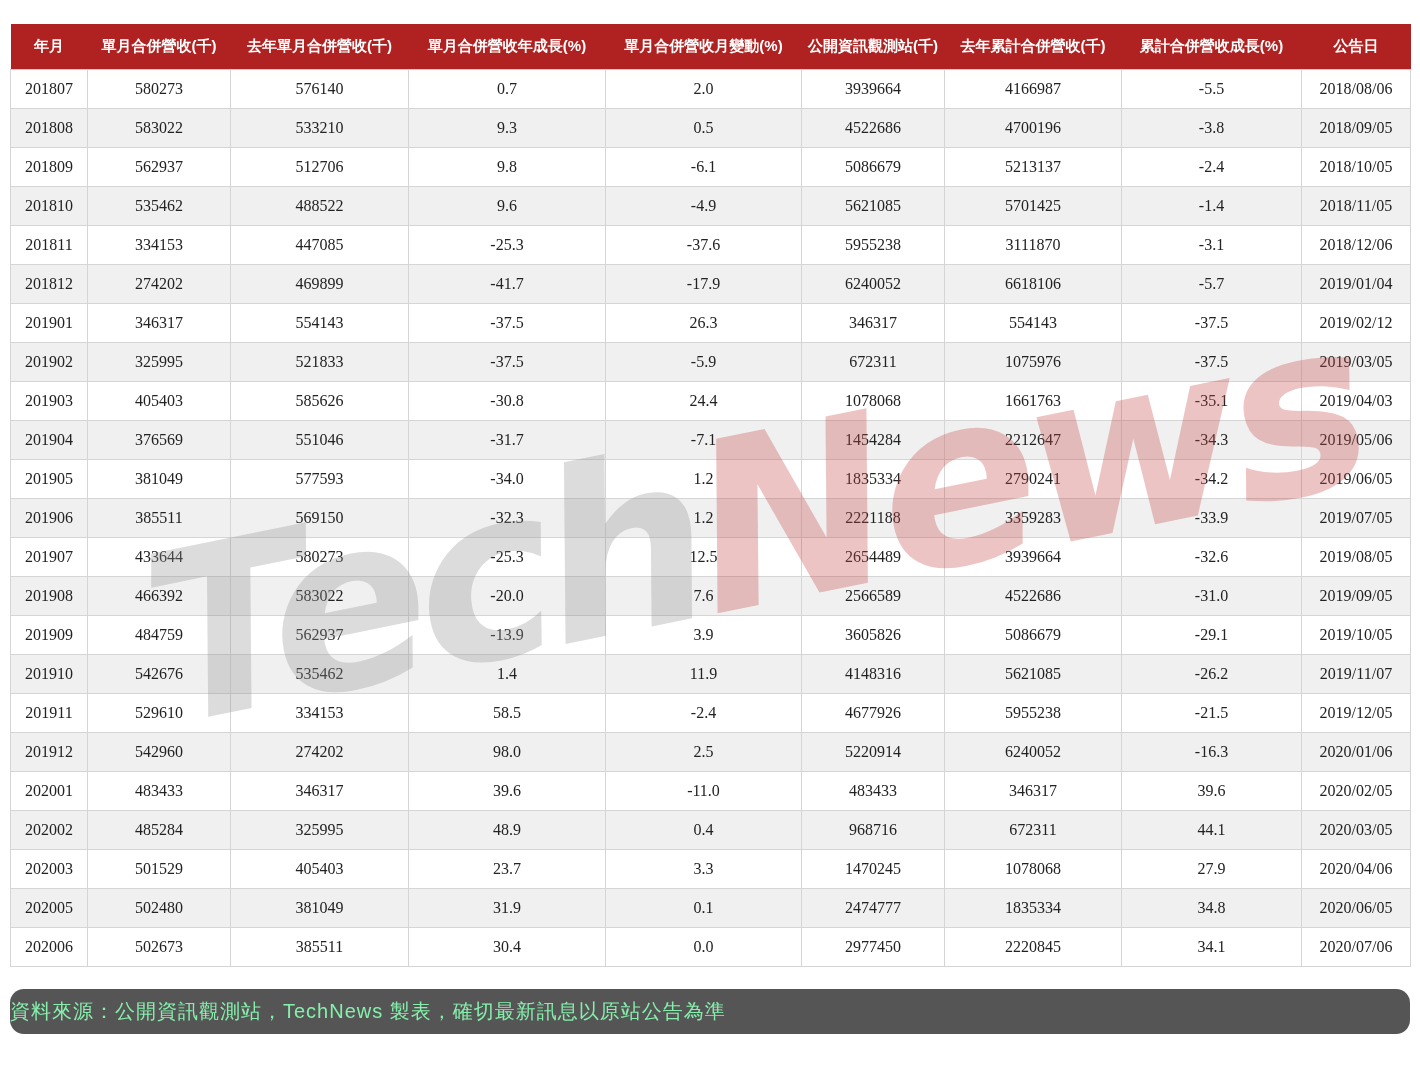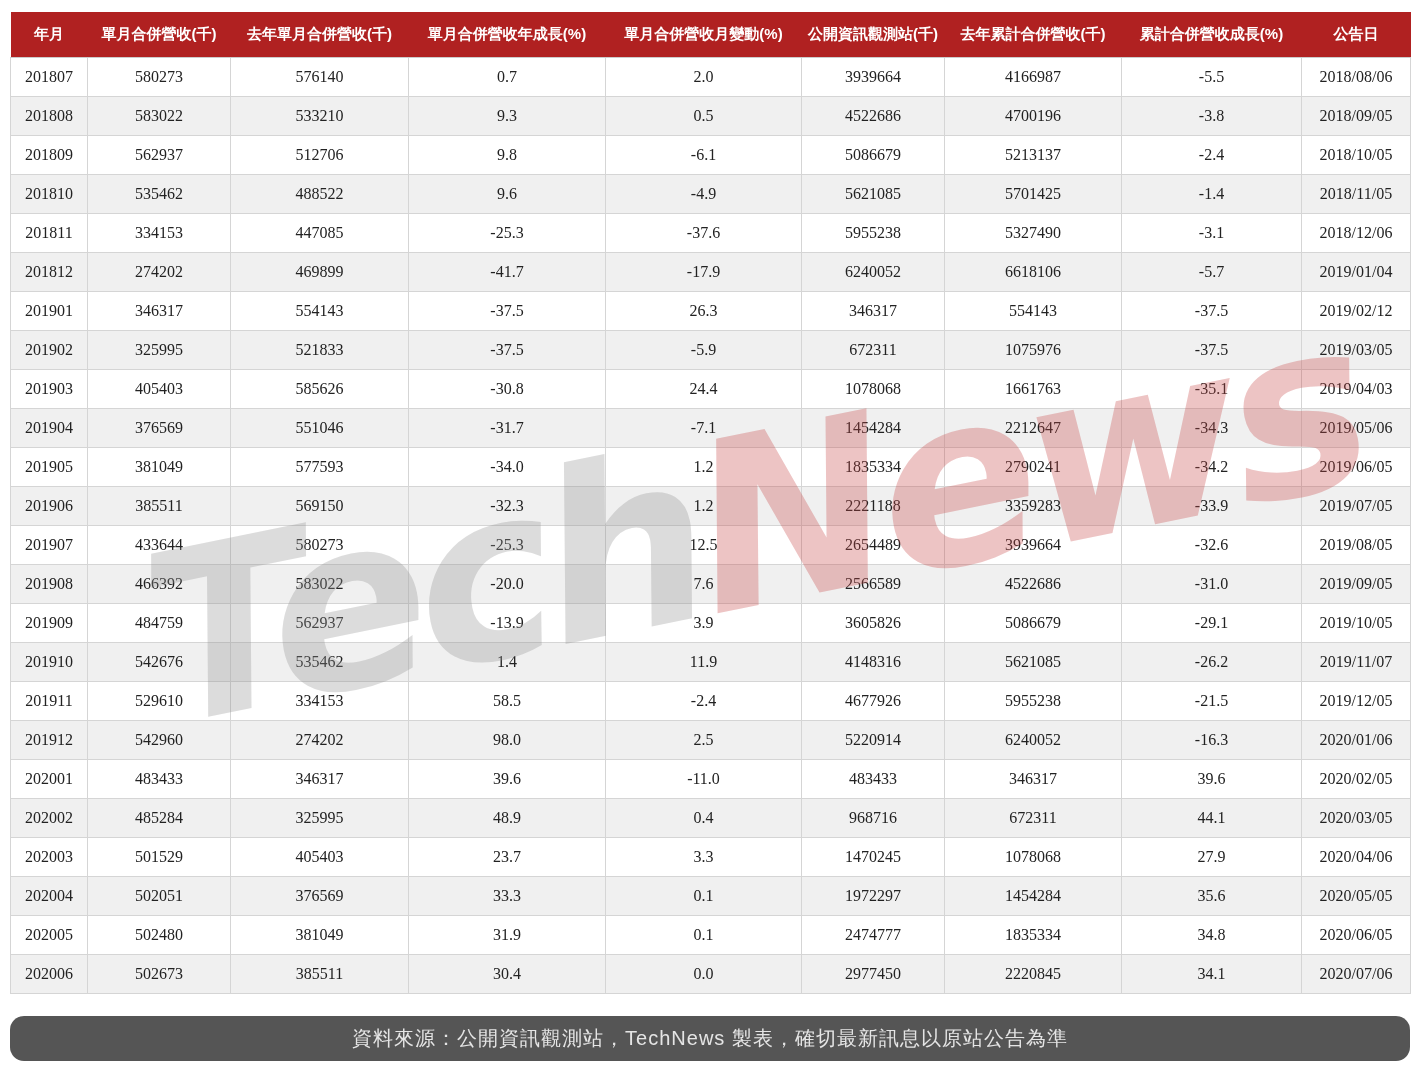--- a/index.html
+++ b/index.html
@@ -6,21 +6,21 @@
     --header-bg:#b02121;
     --row-alt:#f0f0f0;
     --border:#d5d5d5;
     --footer-bg:#555555;
     --body-text:#222222;
     --wm-gray:rgba(146,146,146,0.32);
     --wm-red:rgba(198,70,70,0.32);
   }
   *{box-sizing:border-box;}
   html,body{margin:0;padding:0;width:1420px;height:1080px;background:#ffffff;overflow:hidden;}
-  .page{position:relative;width:1420px;height:1080px;padding:12px 10px 0 10px;
+  .page{position:relative;width:1420px;height:1080px;padding:24px 10px 0 10px;
         font-family:"Liberation Sans","DejaVu Sans",sans-serif;}
   table.revenue{width:1400px;border-collapse:collapse;table-layout:fixed;}
   thead th{
     background:var(--header-bg);
     color:#ffffff;
     font-weight:bold;
     font-size:15px;
     height:45px;
     padding:0 2px;
     text-align:center;
@@ -64,24 +64,24 @@
     user-select:none;
   }
   .watermark .wm-tech{color:var(--wm-gray);}
   .watermark .wm-news{color:var(--wm-red);}
 
   .footer-bar{
     width:1400px;
     height:45px;
     margin-top:22px;
     background:var(--footer-bg);
-    color:#e5e5e5;
+    color:#86efac;
     font-size:20px;
     line-height:45px;
-    text-align:center;
+    text-align:left;
     letter-spacing:1px;
     border-radius:14px;
   }
 </style>
 </head>
 <body>
 
 <div class="page">
 
   <table class="revenue">
@@ -154,21 +154,21 @@
           <td>-1.4</td>
           <td>2018/11/05</td>
         </tr>
         <tr>
           <td>201811</td>
           <td>334153</td>
           <td>447085</td>
           <td>-25.3</td>
           <td>-37.6</td>
           <td>5955238</td>
-          <td>5327490</td>
+          <td>3111870</td>
           <td>-3.1</td>
           <td>2018/12/06</td>
         </tr>
         <tr>
           <td>201812</td>
           <td>274202</td>
           <td>469899</td>
           <td>-41.7</td>
           <td>-17.9</td>
           <td>6240052</td>
@@ -335,31 +335,20 @@
           <td>501529</td>
           <td>405403</td>
           <td>23.7</td>
           <td>3.3</td>
           <td>1470245</td>
           <td>1078068</td>
           <td>27.9</td>
           <td>2020/04/06</td>
         </tr>
         <tr>
-          <td>202004</td>
-          <td>502051</td>
-          <td>376569</td>
-          <td>33.3</td>
-          <td>0.1</td>
-          <td>1972297</td>
-          <td>1454284</td>
-          <td>35.6</td>
-          <td>2020/05/05</td>
-        </tr>
-        <tr>
           <td>202005</td>
           <td>502480</td>
           <td>381049</td>
           <td>31.9</td>
           <td>0.1</td>
           <td>2474777</td>
           <td>1835334</td>
           <td>34.8</td>
           <td>2020/06/05</td>
         </tr>

